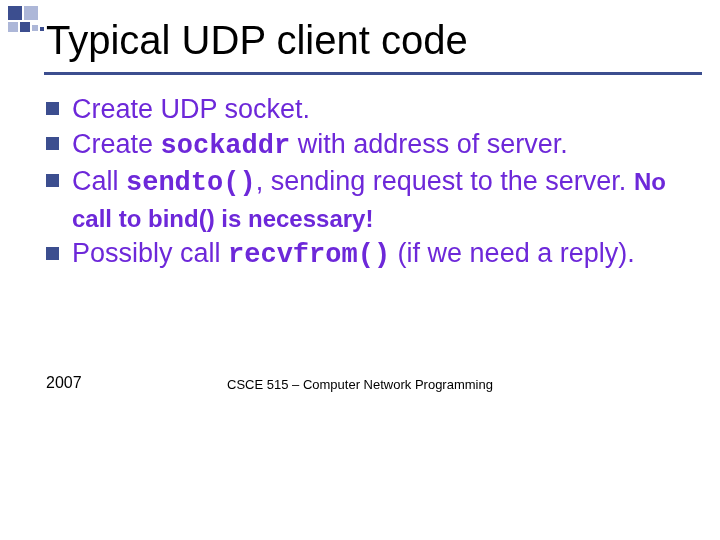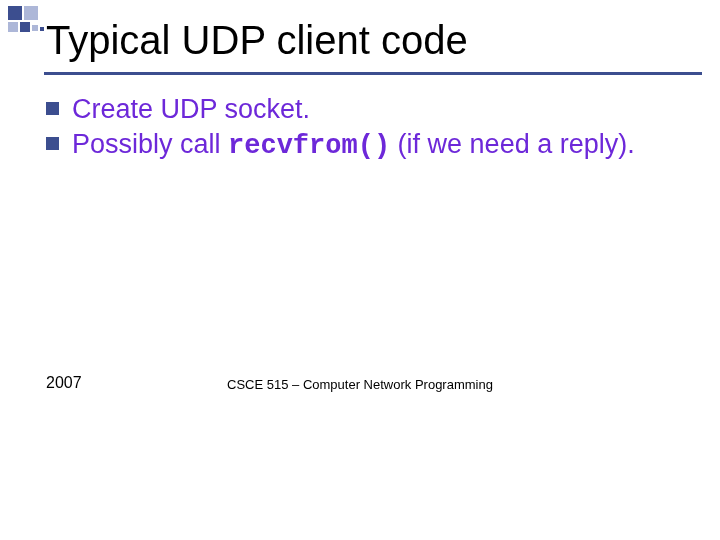--- a/index.html
+++ b/index.html
@@ -63,21 +63,29 @@
   <h1 class="title">Typical UDP client code</h1>
 
   <div class="rule"></div>
 
   <div class="content">
     <div class="bullet-row">
       <span class="bullet-mark"></span>
       <span>Create UDP socket.</span>
     </div>
 
+    <div class="bullet-row">
+      <span class="bullet-mark"></span>
+      <span>Create </span><span class="code">sockaddr</span><span> with address of  server.</span>
+    </div>
 
+    <div class="bullet-row">
+      <span class="bullet-mark"></span>
+      <span>Call </span><span class="code">sendto()</span><span>, sending request to the server. </span><span class="emph">No call to bind() is necessary!</span>
+    </div>
 
     <div class="bullet-row">
       <span class="bullet-mark"></span>
       <span>Possibly call </span><span class="code">recvfrom()</span><span> (if we need a reply).</span>
     </div>
   </div>
 
   <div class="footer-year">2007</div>
   <div class="footer-center">CSCE 515 – Computer Network Programming</div>
 </div>

